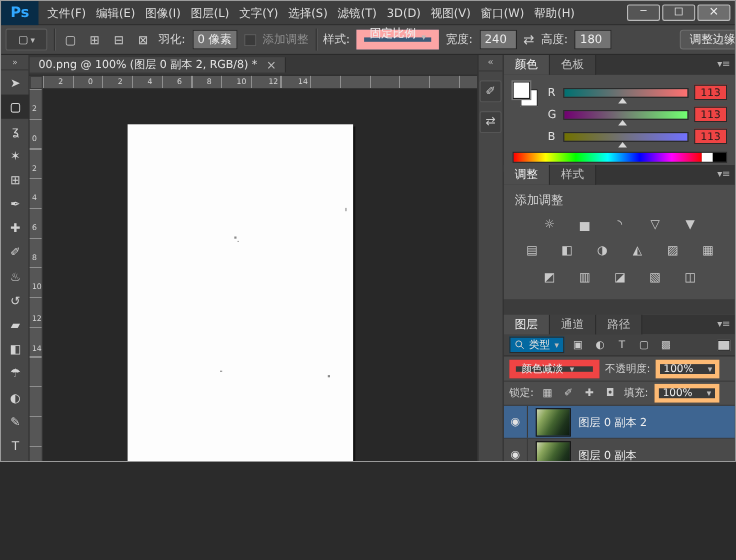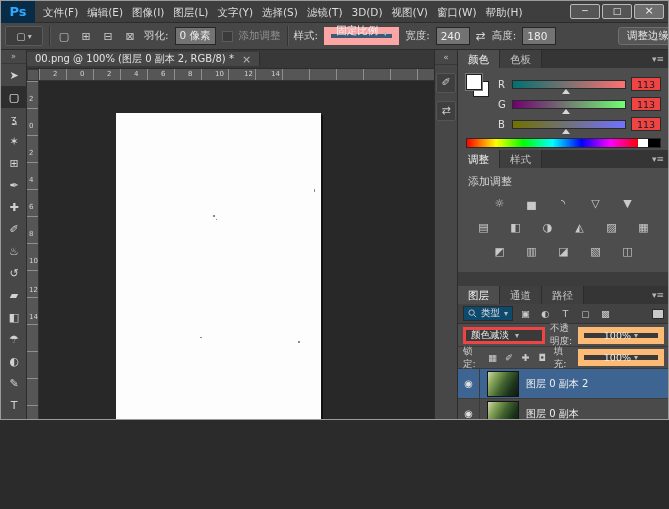--- a/index.html
+++ b/index.html
@@ -108,30 +108,30 @@
   .panel-adjust { top:100px; height:122px; }
   .adj-title { font-size:11px; color:#d2d2d2; padding:6px 10px 2px; }
   .adj-row { display:flex; justify-content:center; gap:12px; padding:4px 0; }
   .adj-icon { width:20px; height:16px; display:flex; align-items:center; justify-content:center;
     color:#c9c9c9; font-size:11px; }
   
   .panel-layers { top:236px; height:224px; }
   .lp-filter { display:flex; align-items:center; gap:5px; height:20px; background:#424242;
     border-bottom:1px solid #333; padding:0 5px; }
   .filter-select { display:flex; align-items:center; gap:4px; height:15px; padding:0 4px;
-    background:#0c4a6e; border:1px solid #2a2a2a; font-size:9.5px; color:#e0e0e0; }
+    background:#0369a1; border:1px solid #2a2a2a; font-size:9.5px; color:#e0e0e0; }
   .f-icon { width:15px; text-align:center; color:#c9c9c9; font-size:9.5px; }
   .filter-toggle { margin-left:auto; width:12px; height:10px; background:#c9c9c9; border:1px solid #2a2a2a; }
   .lp-blend { display:flex; align-items:center; gap:5px; height:23px; padding:0 5px;
     border-bottom:1px solid #3a3a3a; }
   .blend-select { display:flex; align-items:center; gap:6px; height:17px; padding:0 5px;
-    background:#3a3a3a; border:3px solid #ef4444; font-size:9.5px; color:#ececec; min-width:82px; }
+    background:#3a3a3a; border:6px solid #ef4444; font-size:9.5px; color:#ececec; min-width:82px; }
   .small-label { font-size:9.5px; color:#cfcfcf; }
-  .mini-select { display:flex; align-items:center; gap:3px; height:17px; padding:0 20px;
-    background:#3a3a3a; border:6px solid #fdba74; font-size:9.5px; color:#ececec; }
+  .mini-select { display:flex; align-items:center; gap:13px; height:17px; padding:0 3px;
+    background:#3a3a3a; border:4px solid #fdba74; font-size:9.5px; color:#ececec; }
   .lp-lock { display:flex; align-items:center; gap:6px; height:22px; padding:0 5px;
     border-bottom:1px solid #3a3a3a; }
   .lock-icon { width:13px; text-align:center; color:#c9c9c9; font-size:9.5px; }
   .lrow { display:flex; align-items:center; height:30px; border-bottom:1px solid #3c3c3c; background:#4a4a4a; }
   .lrow.selected { background:#3e6591; }
   .eye-cell { width:22px; align-self:stretch; display:flex; align-items:center; justify-content:center;
     border-right:1px solid #3a3a3a; color:#e2e2e2; font-size:10px; }
   .thumbimg { width:32px; height:26px; margin:0 7px; border:1px solid #151515;
     background:linear-gradient(120deg,#cfd6b2 0%,#8aa65c 22%,#42632f 50%,#1d331c 75%,#0d1a10 100%); }
   .lname { font-size:10px; color:#f0f0f0; }

